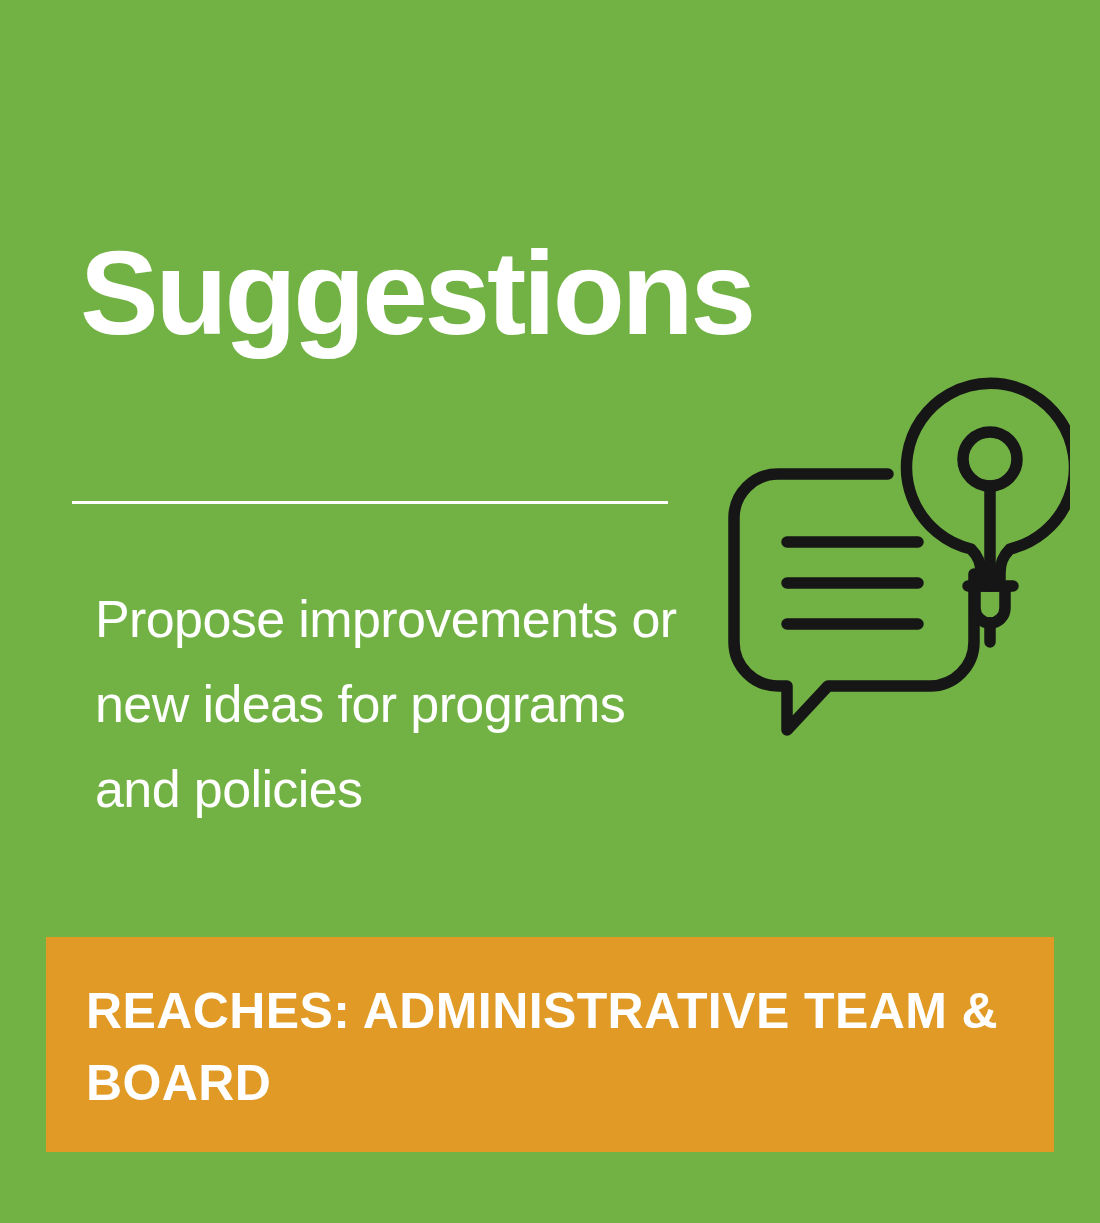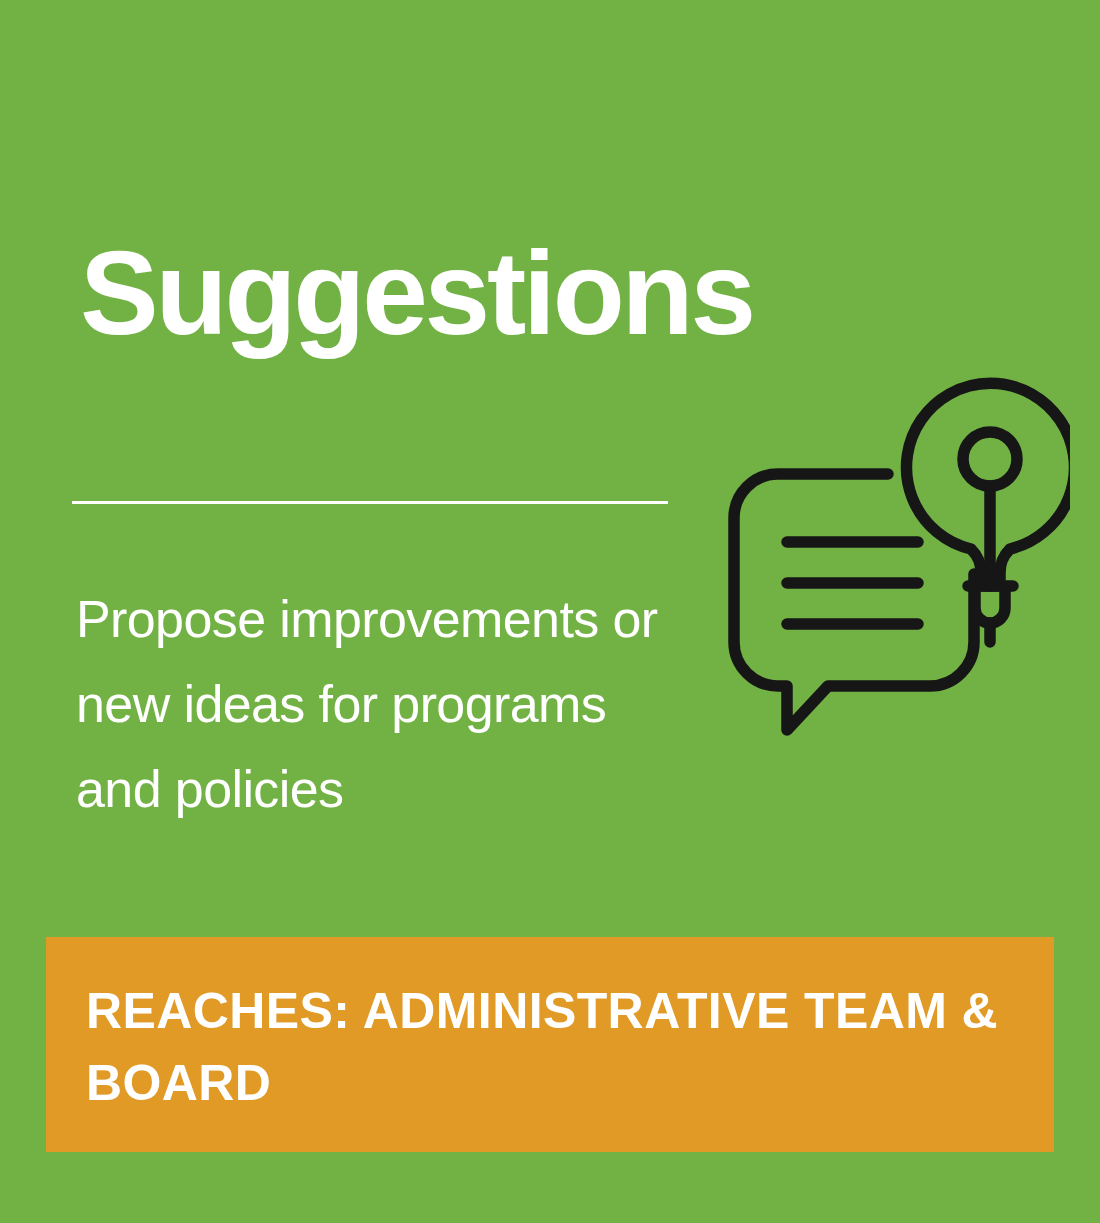--- a/index.html
+++ b/index.html
@@ -44,21 +44,21 @@
     left: 72px;
     top: 501px;
     width: 596px;
     height: 3px;
     background: #ffffff;
   }
 
   
   .body-copy {
     position: absolute;
-    left: 76px;
+    left: 95px;
     top: 577px;
     width: 620px;
     color: #ffffff;
     font-family: "Liberation Sans", sans-serif;
     font-weight: normal;
     font-size: 52px;
     line-height: 85px;
     letter-spacing: -0.6px;
   }
 

